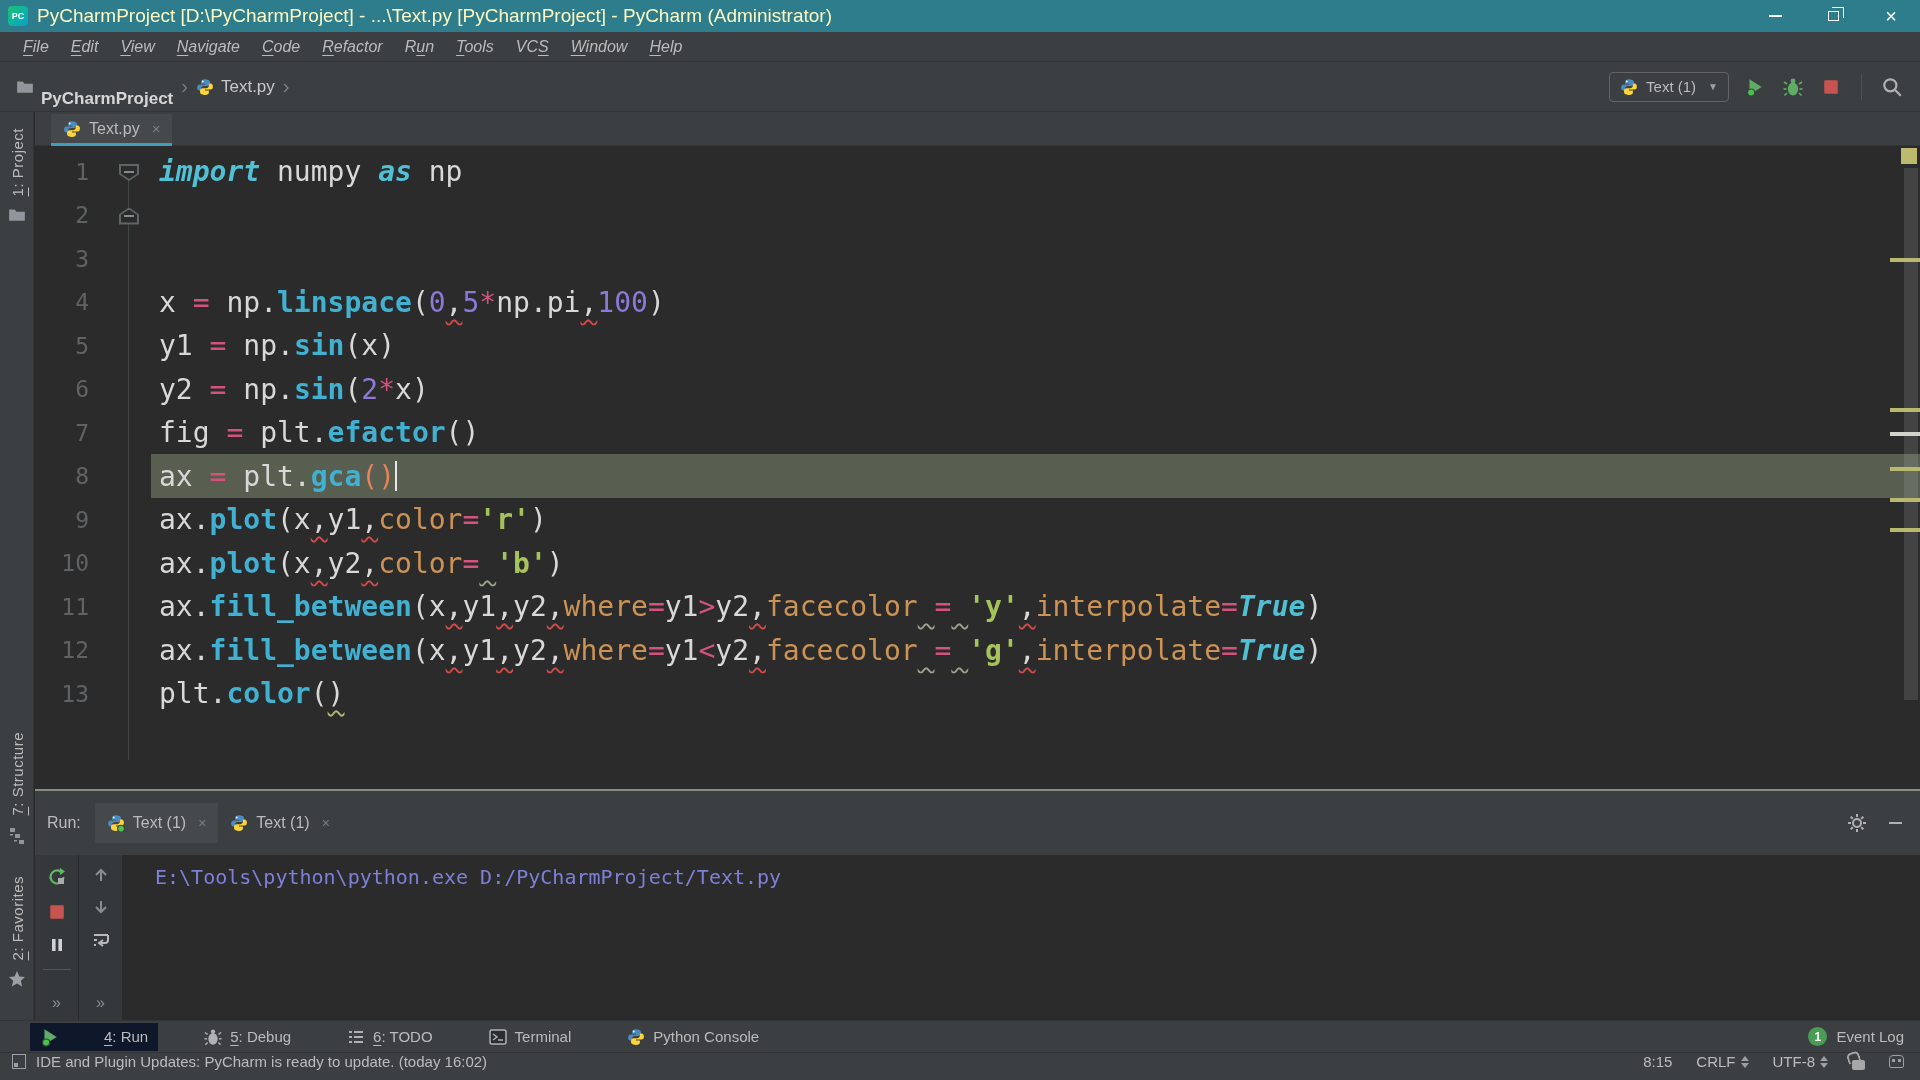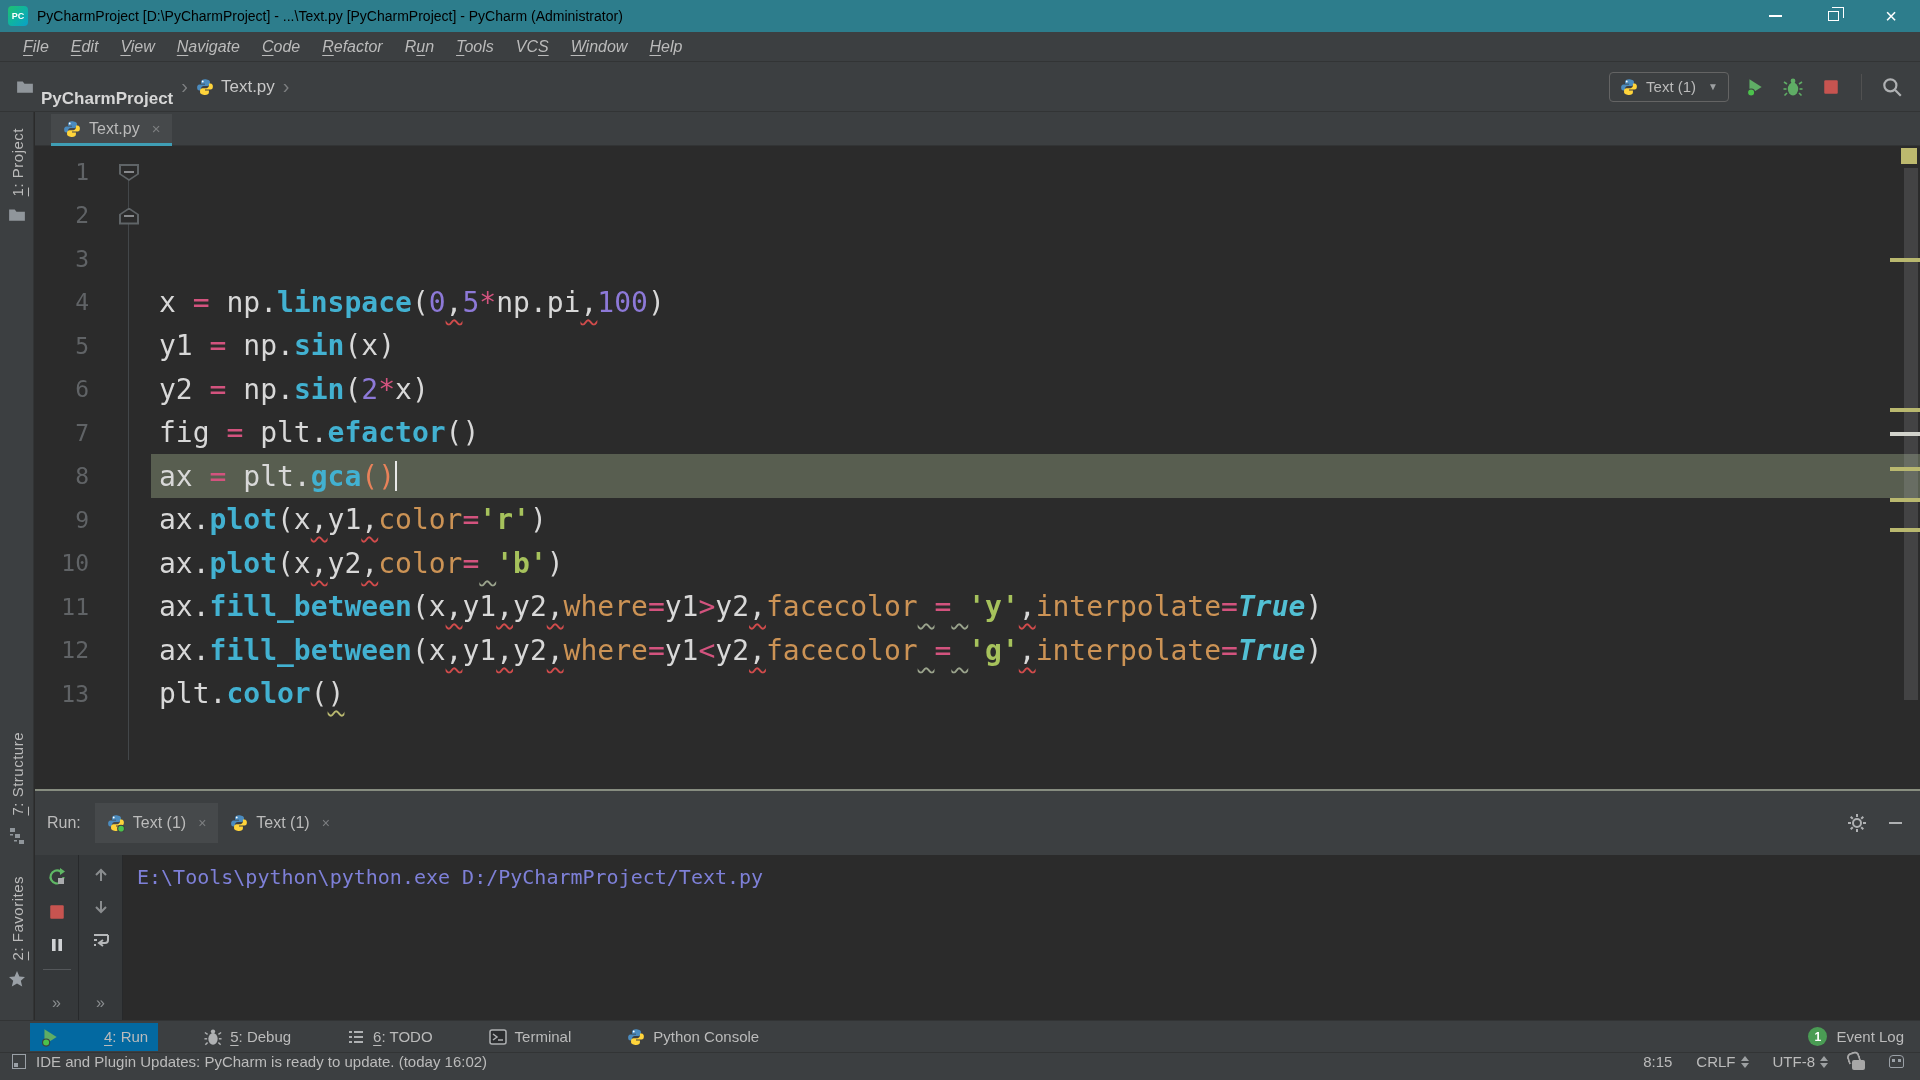--- a/index.html
+++ b/index.html
@@ -6,21 +6,21 @@
   html,body { width:1920px; height:1080px; overflow:hidden; background:#2b2b2b;
     font-family:"Liberation Sans", sans-serif; -webkit-font-smoothing:antialiased; }
   #app { position:relative; width:1920px; height:1080px; }
 
   
   .titlebar { position:absolute; top:0; left:0; right:0; height:32px; background:#2d7d8c;
     display:flex; align-items:center; padding-left:8px; }
   .app-logo { width:20px; height:20px; border-radius:4px; margin-right:9px;
     background:linear-gradient(135deg,#20c06e 0%,#0fb3a2 50%,#0aa0c8 100%);
     color:#fff; font-size:9px; font-weight:bold; display:flex; align-items:center; justify-content:center; }
-  .title-text { color:#000000; font-size:14px; }
+  .title-text { color:#fef9c3; font-size:19px; }
   .win-controls { margin-left:auto; display:flex; height:32px; }
   .win-btn { width:58px; height:32px; display:flex; align-items:center; justify-content:center; color:#fff; }
   .glyph-min { width:13px; height:2px; background:#fff; display:block; }
   .glyph-restore { width:11px; height:10px; border:1.6px solid #fff; position:relative; display:block; }
   .glyph-restore::before { content:''; position:absolute; top:-5px; left:3px; width:11px; height:10px;
     border:1.6px solid #fff; border-left:none; border-bottom:none; }
   .glyph-close { font-size:20px; line-height:20px; color:#fff; }
 
   
   .menubar { position:absolute; top:32px; left:0; right:0; height:30px; background:#3c3f41;
@@ -101,28 +101,28 @@
   .runtab { height:40px; display:flex; align-items:center; gap:8px; padding:0 12px; color:#bbbbbb; font-size:16px; }
   .runtab.active { background:#46494b; }
   .runtab .etab-close { font-size:14px; }
   .runheader-right { margin-left:auto; display:flex; align-items:center; gap:22px; padding-right:18px; }
   .hide-bar { width:13px; height:2px; background:#afb1b3; display:block; }
   .runbody { display:flex; height:165px; }
   .rcol { width:44px; background:#35383a; border-right:1px solid #27292b; display:flex; flex-direction:column;
     align-items:center; padding-top:12px; gap:16px; position:relative; }
   .rcol .chev { color:#8a8d8f; font-size:16px; position:absolute; bottom:8px; }
   .rcol-sep { width:28px; height:1px; background:#54575a; }
-  .console { flex:1; background:#2b2b2b; padding:8px 0 0 14px; }
+  .console { flex:1; background:#2b2b2b; padding:8px 0 0 32px; }
   .console-line { font:20px/28px "DejaVu Sans Mono", monospace; color:#7e80d8; white-space:pre; }
 
   
   .bottombar { position:absolute; top:1020px; left:0; right:0; height:32px; background:#3c3f41;
     border-top:1px solid #323435; display:flex; align-items:center; padding:0 16px 0 30px; gap:36px; }
   .toolbtn { display:flex; align-items:center; gap:8px; color:#bbbbbb; font-size:15px; padding:4px 10px; }
-  .toolbtn.active { background:#0369a1;gap:44px; }
+  .toolbtn.active { background:#0f172a;gap:44px; }
   .toolbtn u { text-underline-offset:3px; }
   .eventlog { margin-left:auto; display:flex; align-items:center; gap:9px; color:#bbbbbb; font-size:15px; }
   .badge { width:19px; height:19px; border-radius:50%; background:#4a9c54; color:#fff; font-size:12px;
     font-weight:bold; display:flex; align-items:center; justify-content:center; }
 
   
   .statusbar { position:absolute; top:1052px; left:0; right:0; height:28px; background:#3c3f41;
     border-top:1px solid #323435; display:flex; align-items:flex-start; padding:0 16px 0 12px; color:#bbbbbb; font-size:15px; }
   .sb-left { display:flex; align-items:center; gap:10px; }
   .sb-right { margin-left:auto; display:flex; align-items:center; gap:24px; }
@@ -293,20 +293,21 @@
 
   <div class="editor">
     <div class="caret-row"></div>
     <div class="fold-guide"></div>
     <div class="lines" id="lines">
         <div class="line">
           <span class="lnum">1</span>
           <span class="fold">
             <span class="fold-marker down"></span>
           </span>
+          <span class="ltext"><span class="sg-kw">import</span><span class="sg-pl"> numpy </span><span class="sg-kw">as</span><span class="sg-pl"> np</span></span>
         </div>
         <div class="line">
           <span class="lnum">2</span>
           <span class="fold">
             <span class="fold-marker up"></span>
           </span>
         </div>
         <div class="line">
           <span class="lnum">3</span>
           <span class="fold"></span>

